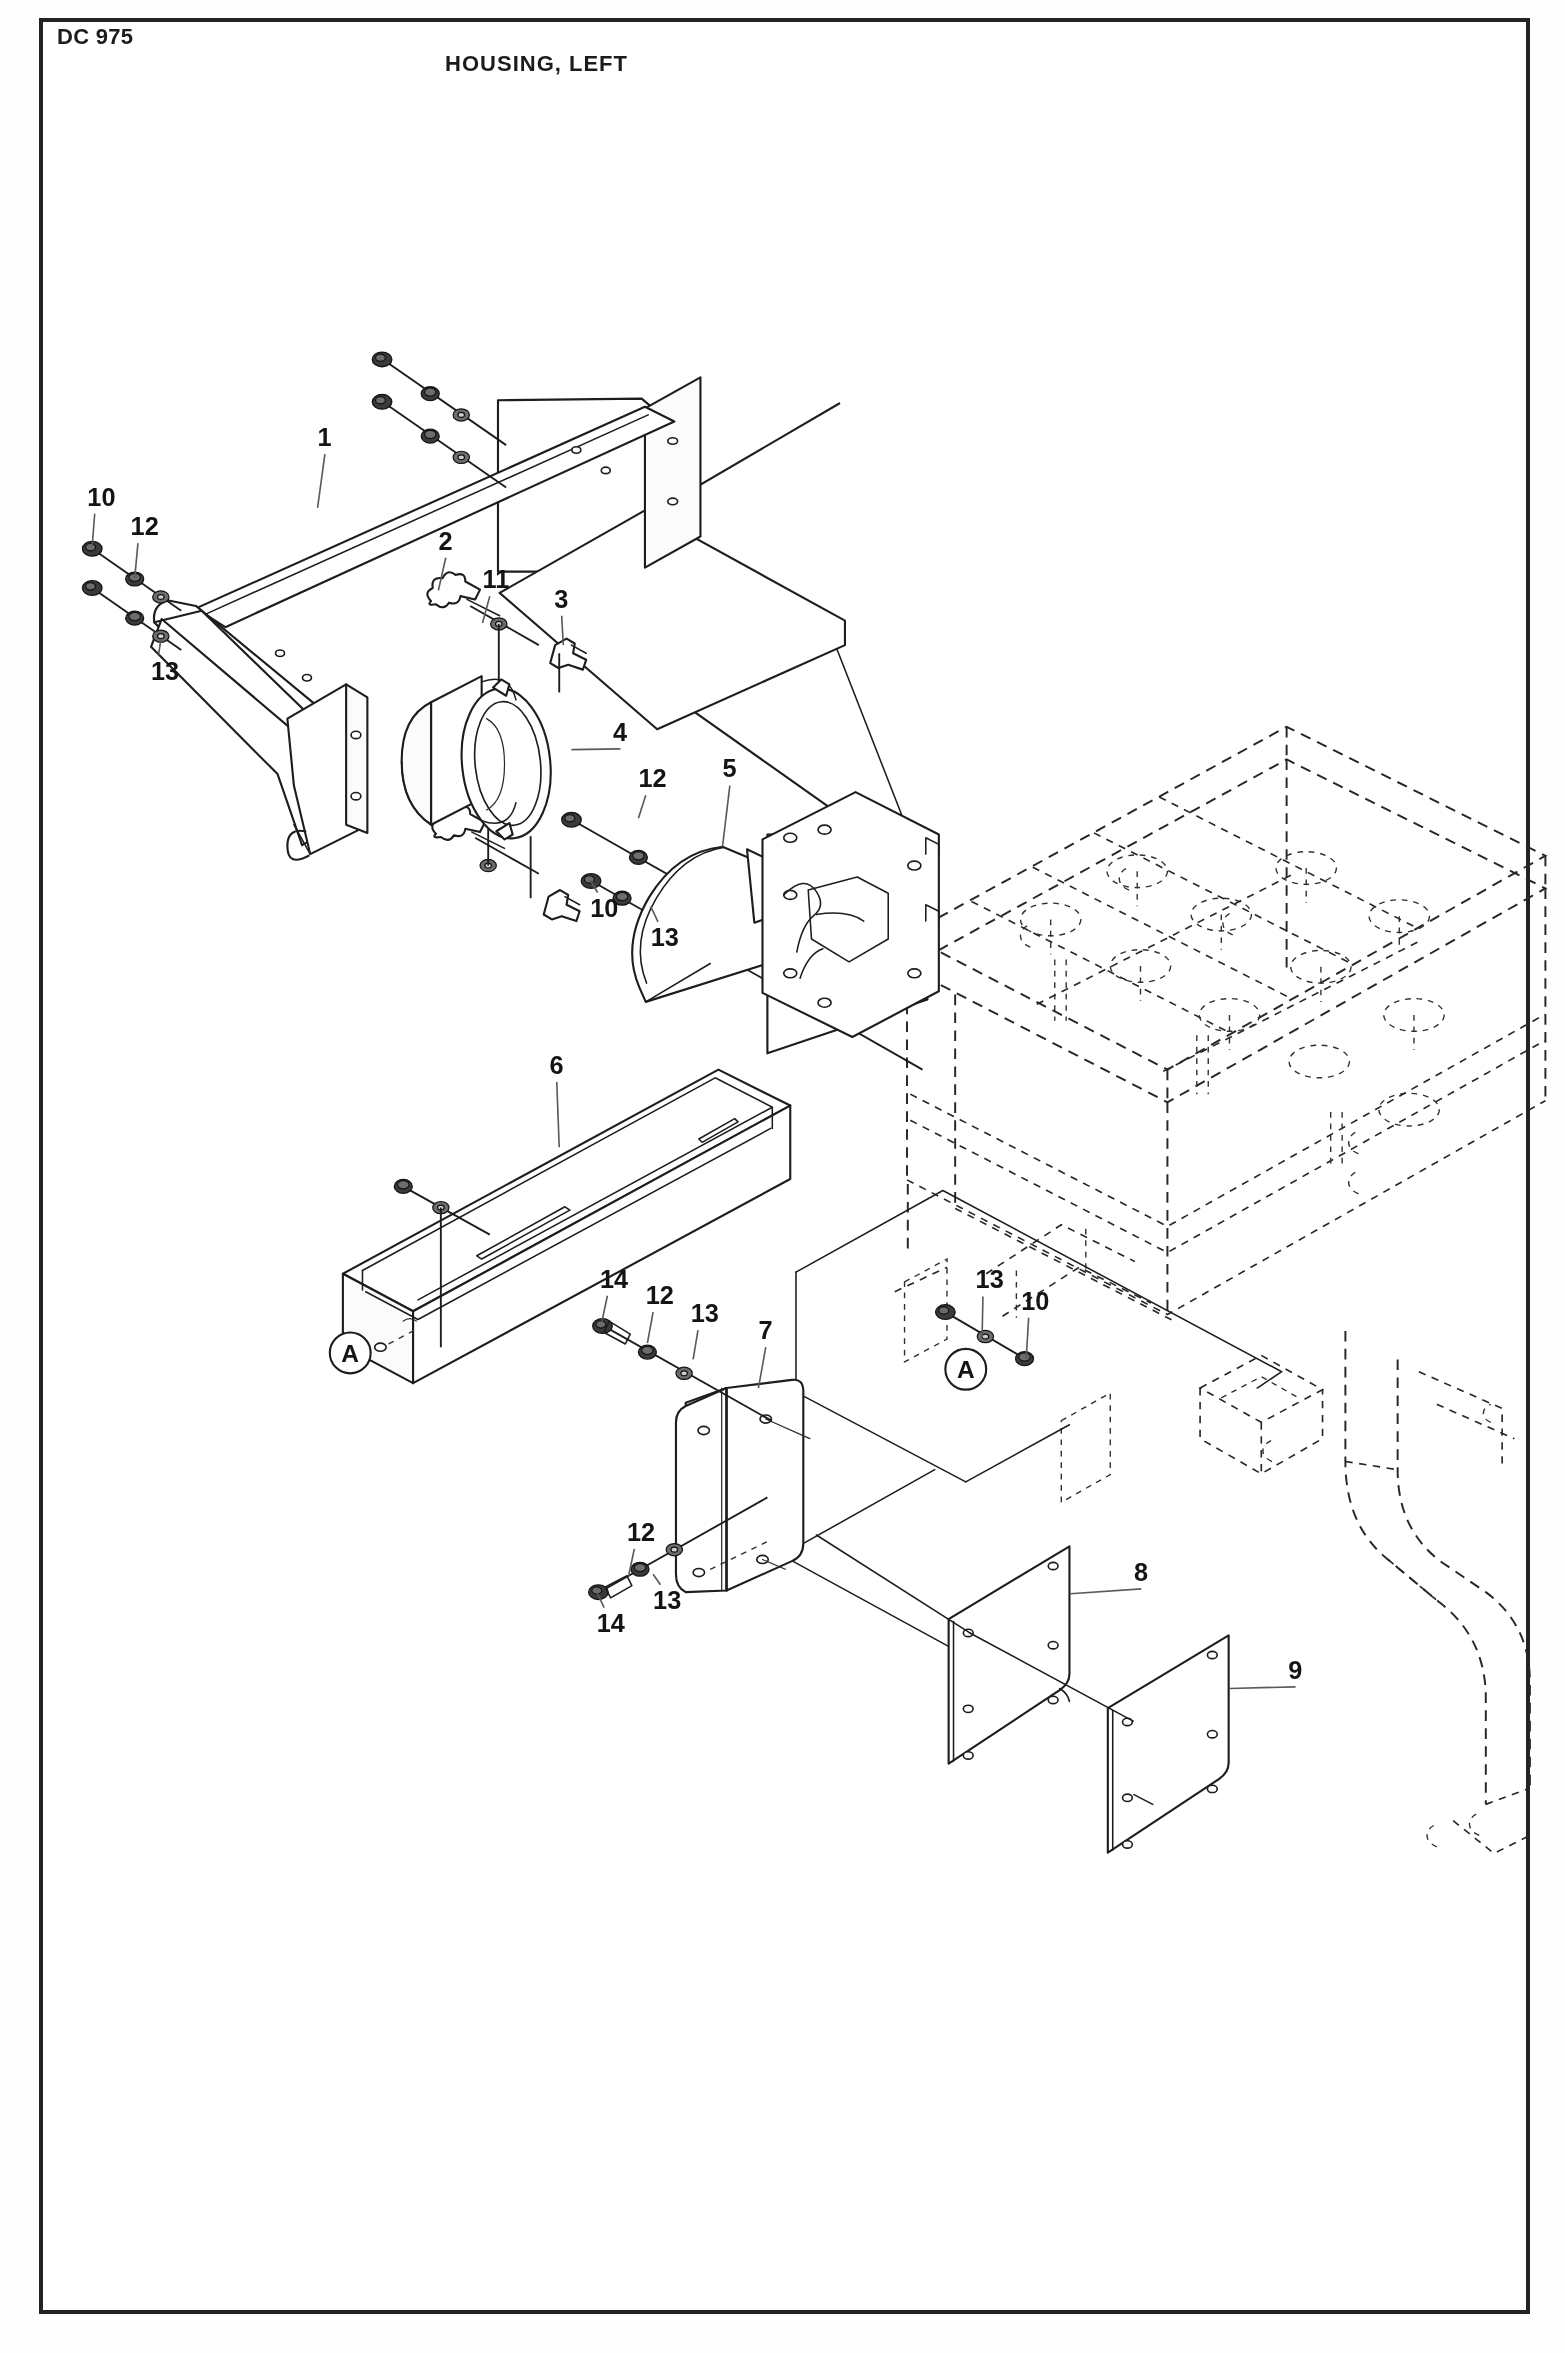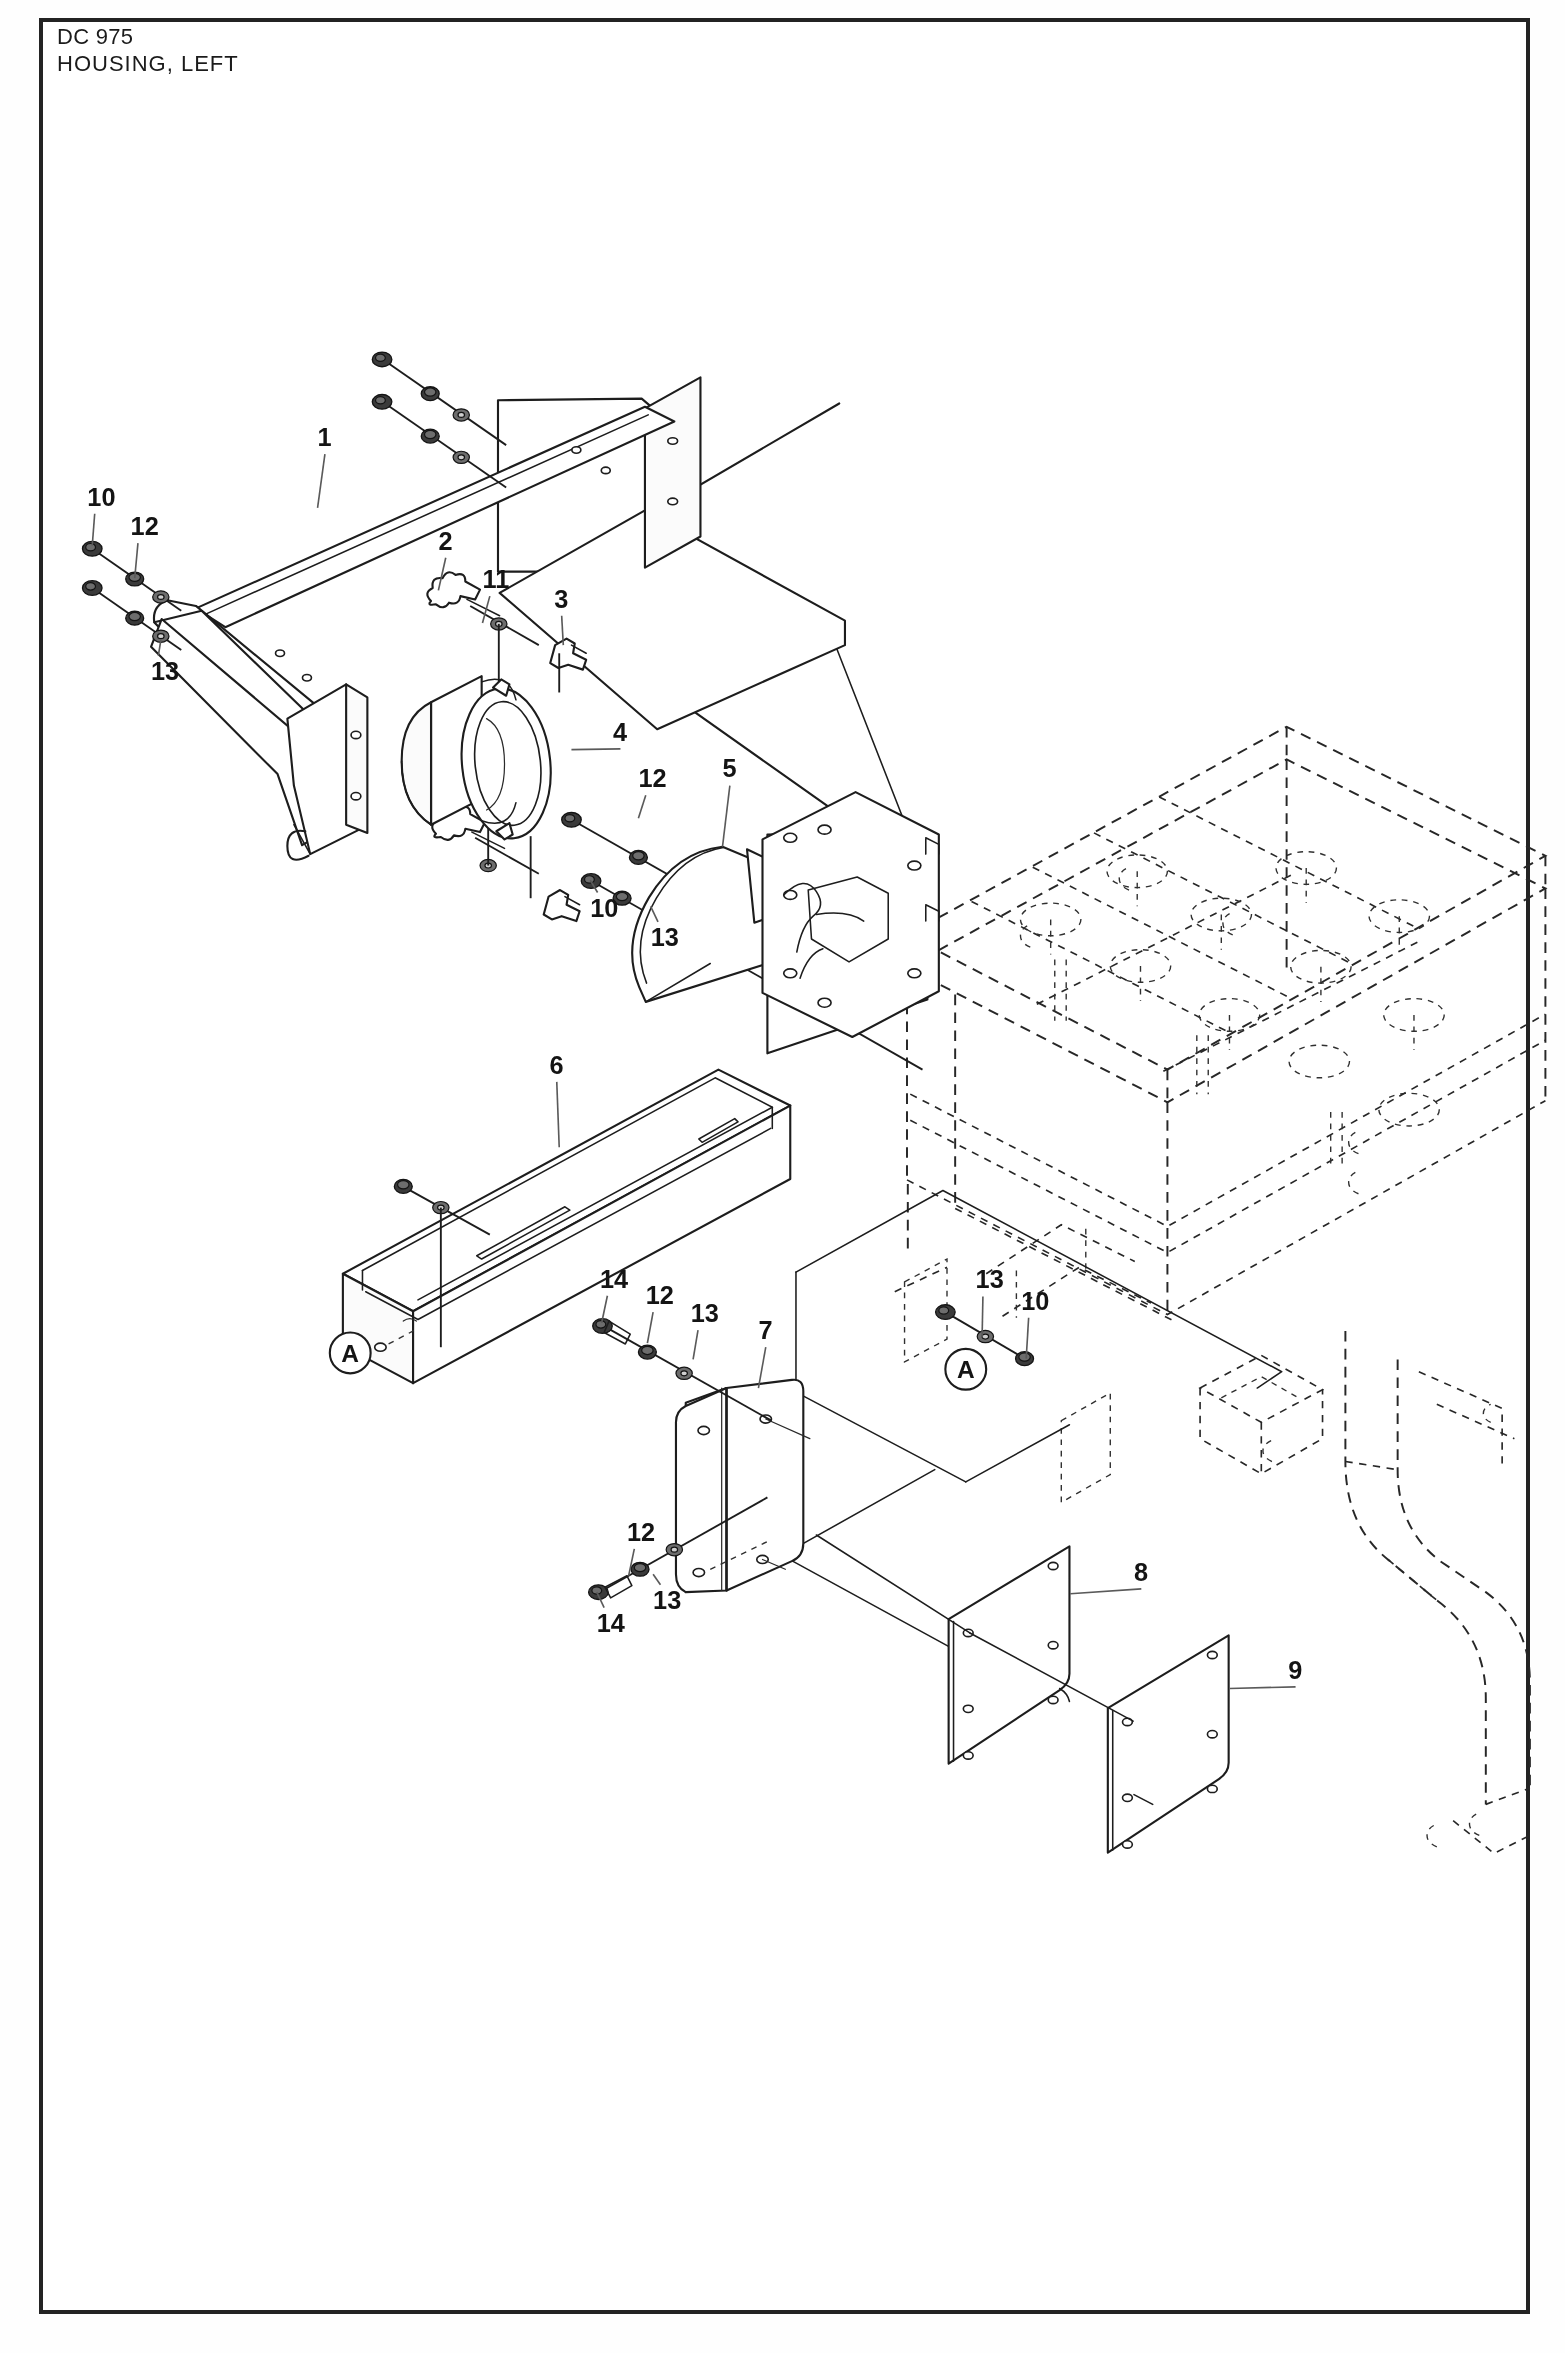--- a/index.html
+++ b/index.html
@@ -19,26 +19,26 @@
     left:39px;top:18px;
     width:1491px;height:2296px;
     border:4.1px solid #232323;
     box-sizing:border-box;
     background:#ffffff;
   }
   .title-block{
     position:absolute;left:57px;top:23px;width:571px;
   }
   .title-line{
-    font-weight:normal;
+    font-weight:bold;
     color:#1b1b1b;
     letter-spacing:0.3px;
   }
   .title-model{font-size:22px;line-height:27px;}
-  .title-name{font-size:22px;line-height:28px;letter-spacing:1px;}
+  .title-name{font-size:22px;line-height:28px;letter-spacing:1px;text-align:right;}
   svg.diagram{
     position:absolute;left:0;top:0;width:1565px;height:2354px;
     overflow:visible;
   }
   .ln{fill:none;stroke:#1d1d1d;stroke-width:2.6;stroke-linejoin:round;stroke-linecap:round;}
   .ln-thin{fill:none;stroke:#1d1d1d;stroke-width:1.9;stroke-linejoin:round;stroke-linecap:round;}
   .ln-hair{fill:none;stroke:#2a2a2a;stroke-width:1.5;stroke-linejoin:round;stroke-linecap:round;}
   .ph{fill:none;stroke:#272727;stroke-width:2.4;stroke-dasharray:13 9;stroke-linecap:butt;}
   .ph2{fill:none;stroke:#272727;stroke-width:2.0;stroke-dasharray:9 8;stroke-linecap:butt;}
   .ph3{fill:none;stroke:#303030;stroke-width:1.7;stroke-dasharray:7 7;stroke-linecap:butt;}

